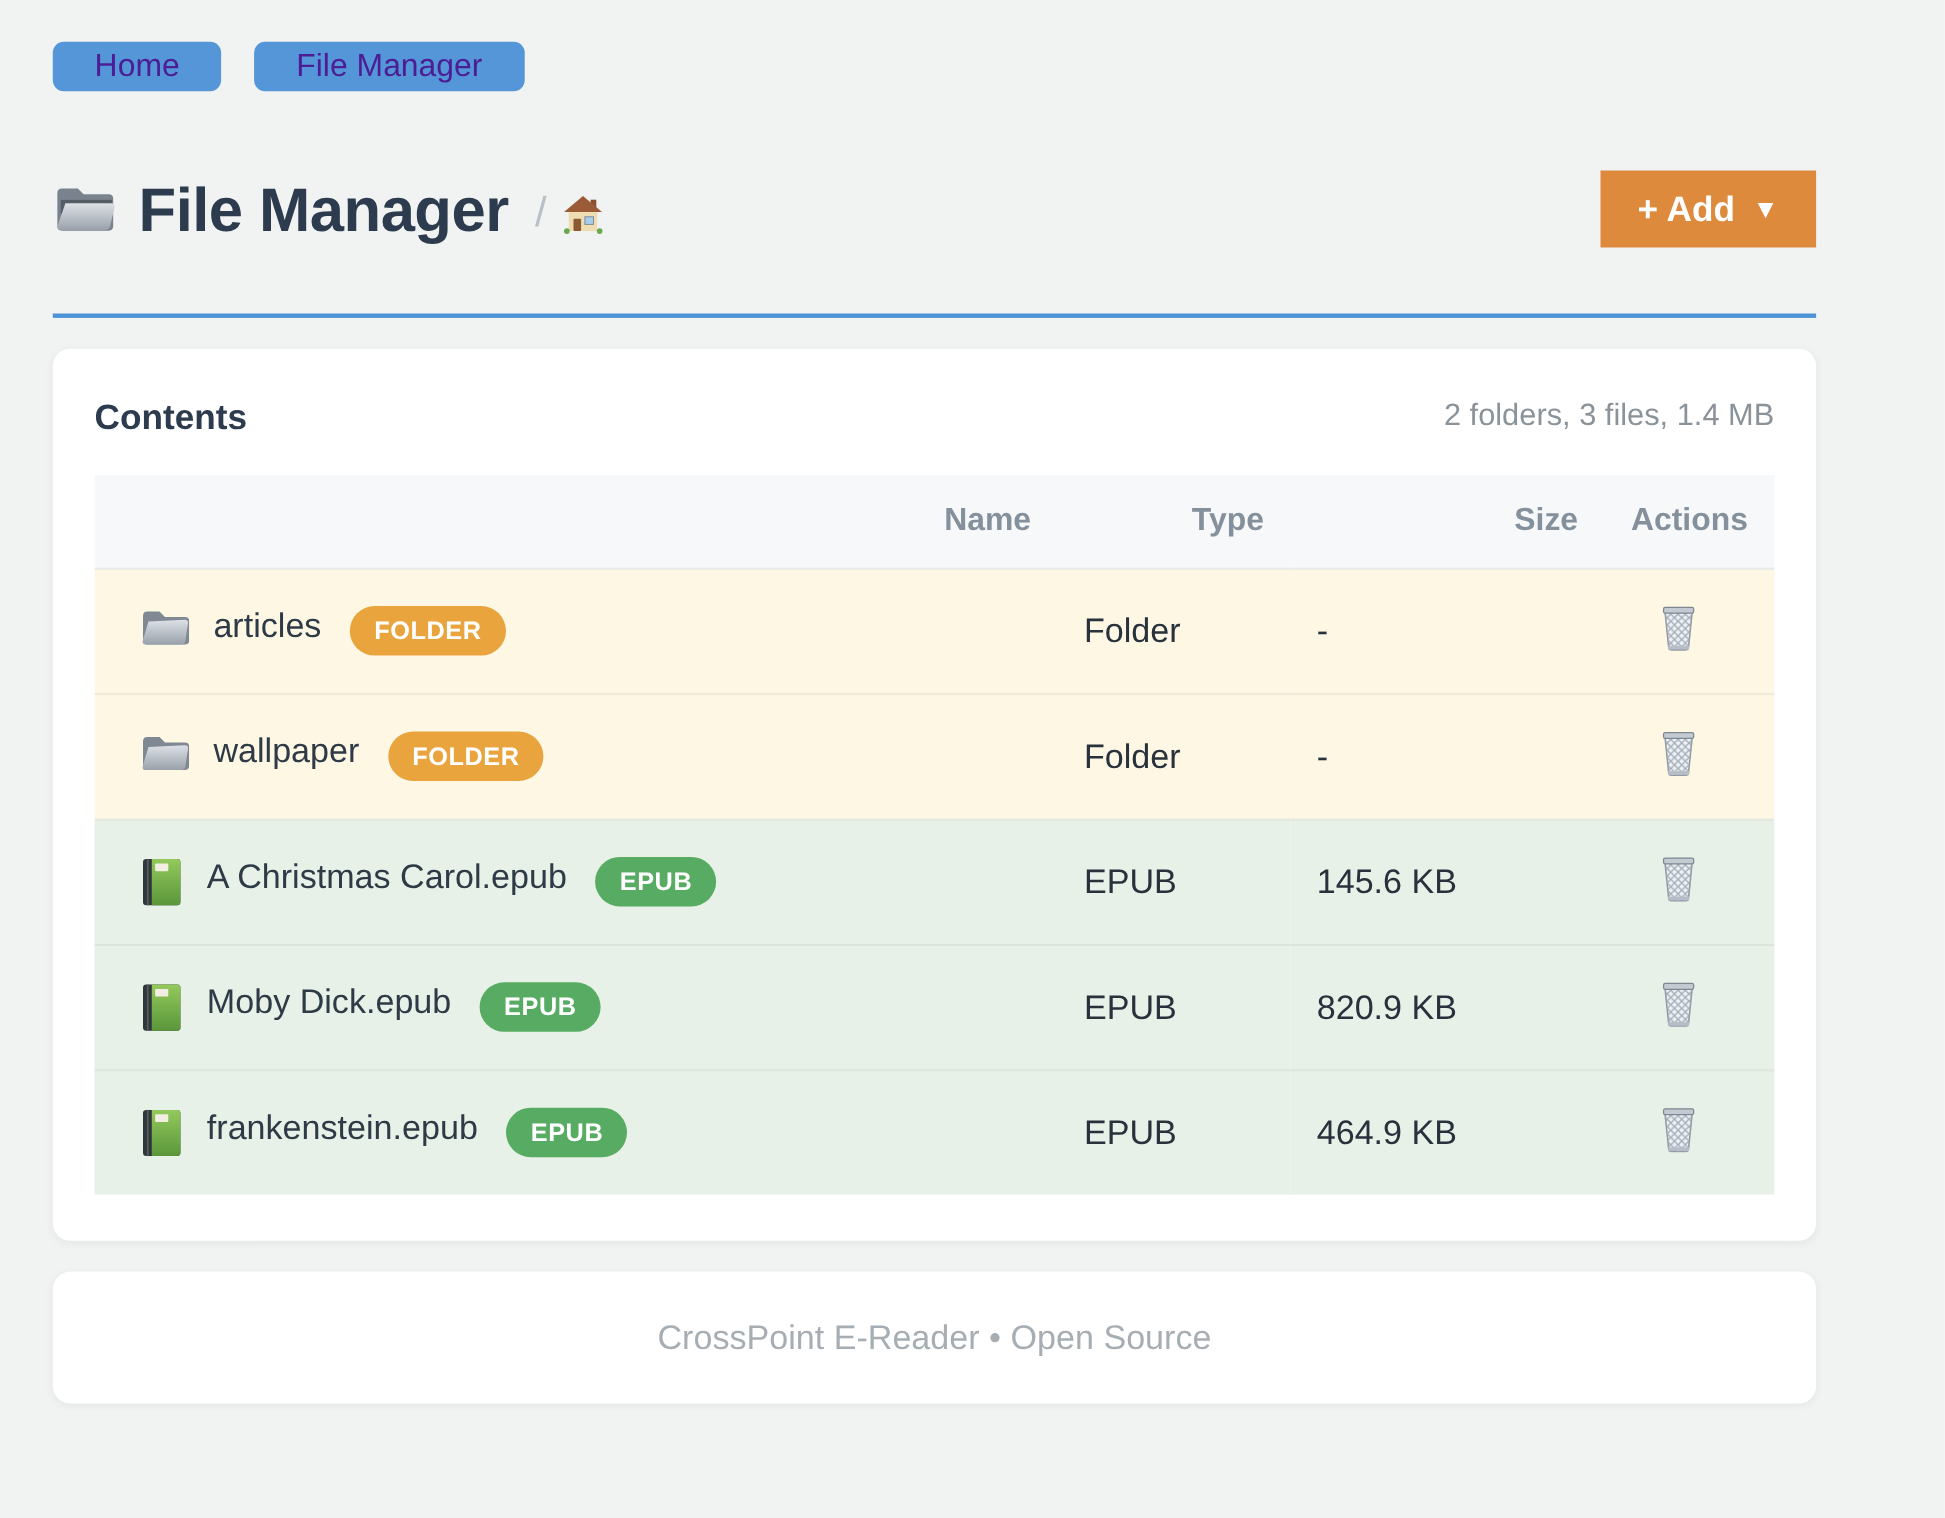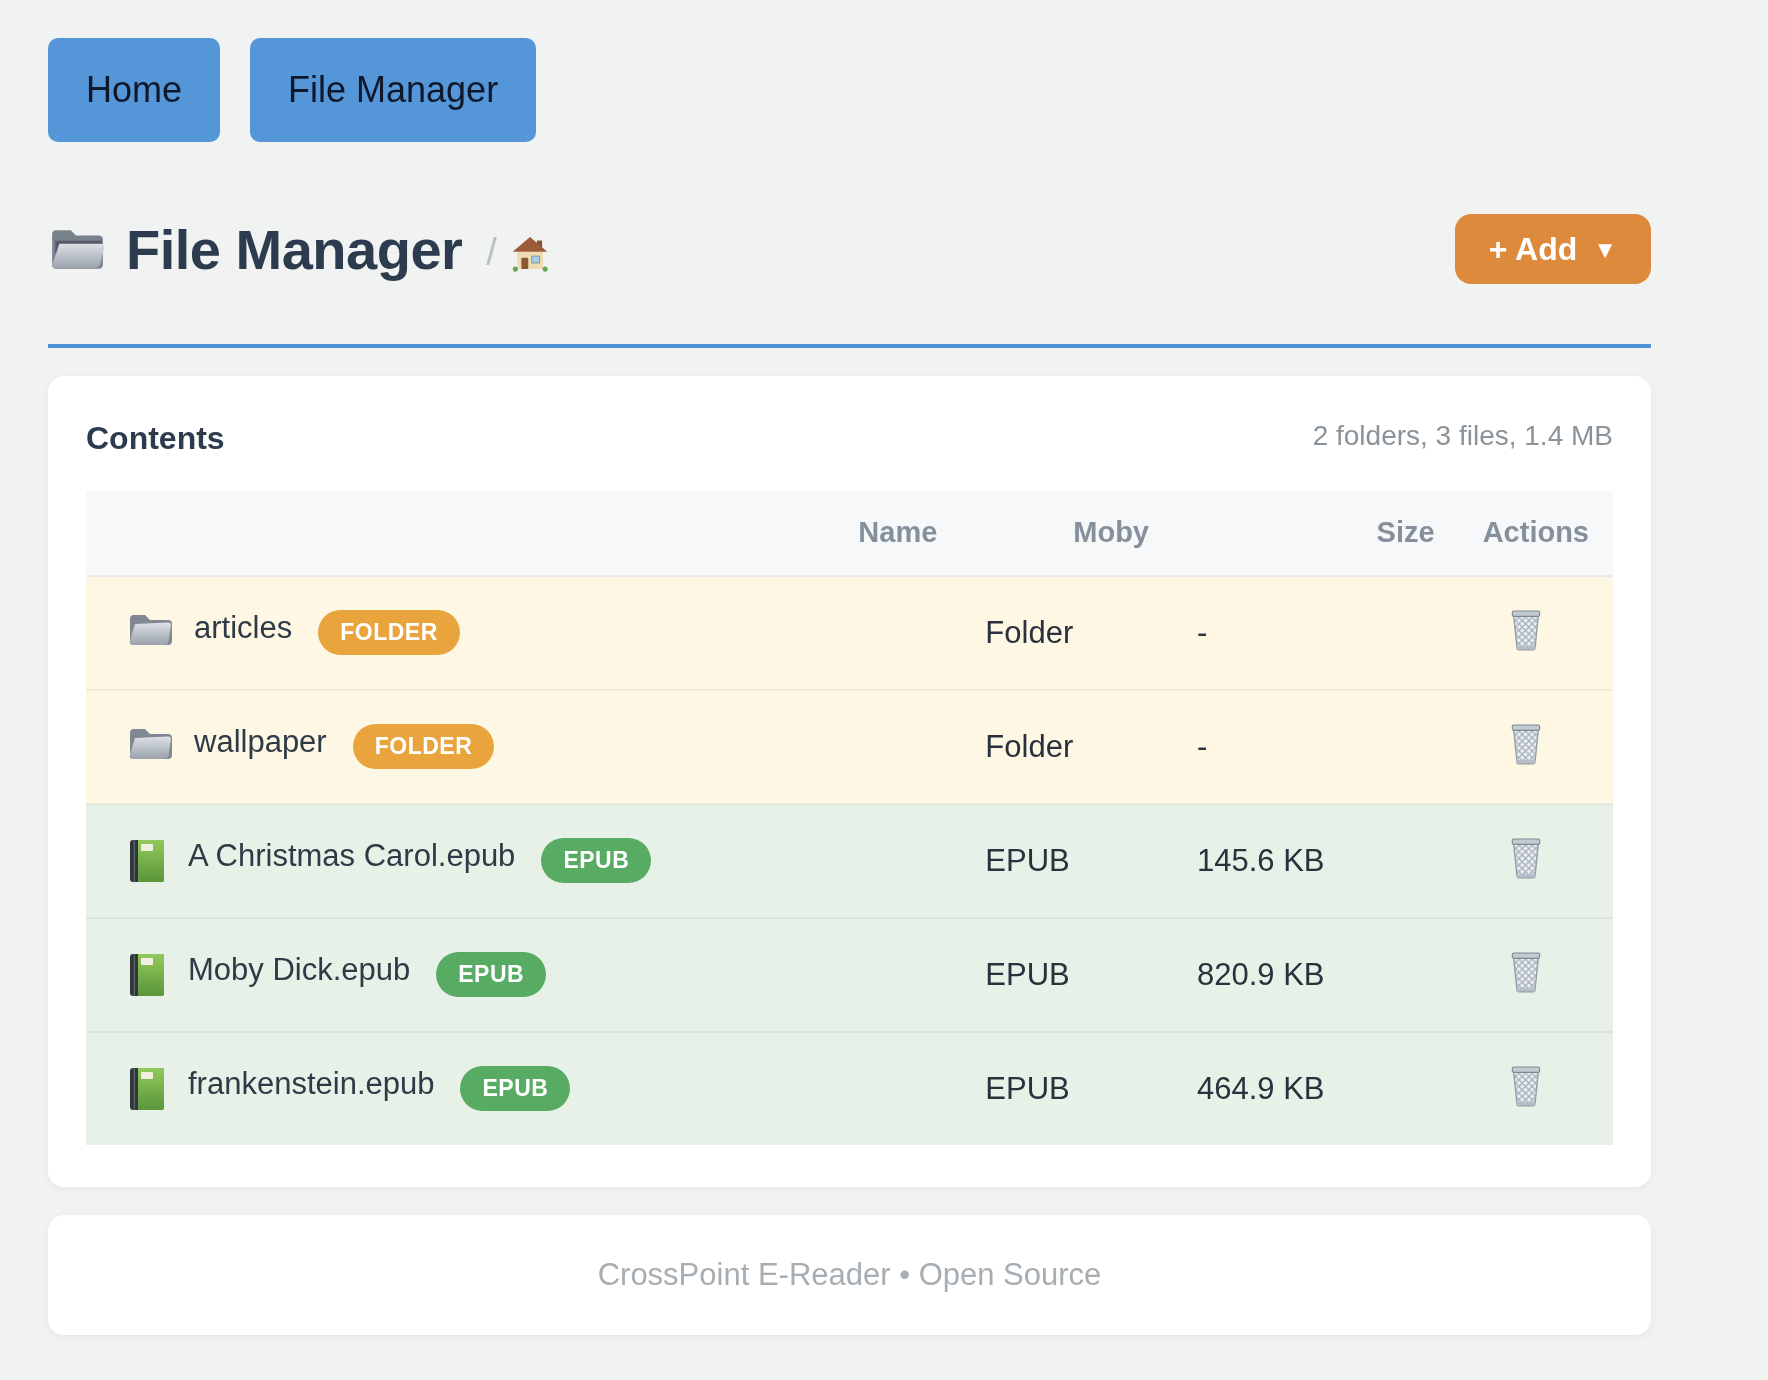--- a/index.html
+++ b/index.html
@@ -12,34 +12,34 @@
   html,body{width:1768px;}
   body{
     min-height:1380px; background:var(--page-bg,#f1f2f2);
     font-family:"Liberation Sans","DejaVu Sans",sans-serif;
     padding:38px 117px 60px 48px;
   }
   
   .nav{display:flex; gap:30px;}
   .nav-btn{
     display:inline-flex; align-items:center; justify-content:center;
-    background:var(--nav-blue,#5596d8); color:#0f172a; border:none; cursor:pointer;
-    font-family:inherit; font-size:36px; padding:34px 38px; border-radius:10px; line-height:1;
+    background:var(--nav-blue,#5596d8); color:#4c1d95; border:none; cursor:pointer;
+    font-family:inherit; font-size:29px; padding:8px 38px; border-radius:10px; line-height:1;
   }
   
   .page-header{margin-top:72px; display:flex; align-items:center; justify-content:space-between;}
   .title-wrap{display:flex; align-items:center;}
   .page-title{display:flex; align-items:center; gap:20px; font-size:56px; font-weight:700;
     color:var(--heading,#2d3b4e); letter-spacing:-0.5px;}
   .crumb-sep{font-size:38px; color:var(--separator,#b9bfc6); margin:6px 14px 0 24px; font-weight:400;}
   .crumb-home{display:inline-flex; align-items:center; margin-top:8px; cursor:pointer;}
   .add-btn{
     display:inline-flex; align-items:center; gap:16px; background:var(--add-orange,#dd8a3d);
     color:#fff; border:none; cursor:pointer; font-family:inherit; font-weight:700;
-    font-size:32px; padding:19px 34px; border-radius:16px; line-height:1;
+    font-size:32px; padding:19px 34px; border-radius:0; line-height:1;
   }
   .add-caret{font-size:24px; transform:translateY(1px);}
   .accent-rule{border:none; height:4px; background:var(--accent-rule,#4c93d7); margin-top:60px;}
   
   .card{background:var(--card-bg,#fff); border-radius:16px; box-shadow:0 2px 8px rgba(0,0,0,0.05);}
   .contents-card{margin-top:28px; padding:26px 38px 42px 38px;}
   .card-head{display:flex; align-items:flex-start; justify-content:space-between; margin:18px 0 34px;}
   .card-title{font-size:32px; font-weight:700; color:var(--heading,#2d3b4e);}
   .card-summary{font-size:28px; color:var(--muted,#8b939a);}
   table{width:100%; border-collapse:collapse; font-size:31px;}
@@ -133,21 +133,21 @@
   <section class="card contents-card">
     <div class="card-head">
       <h2 class="card-title">Contents</h2>
       <span class="card-summary">2 folders, 3 files, 1.4 MB</span>
     </div>
 
     <table>
       <thead>
         <tr>
           <th class="col-name">Name</th>
-          <th class="col-type">Moby</th>
+          <th class="col-type">Type</th>
           <th class="col-size">Size</th>
           <th class="col-actions">Actions</th>
         </tr>
       </thead>
       <tbody>
 
         <tr class="row-folder">
           <td>
             <span class="name-cell">
               <span class="icon">

